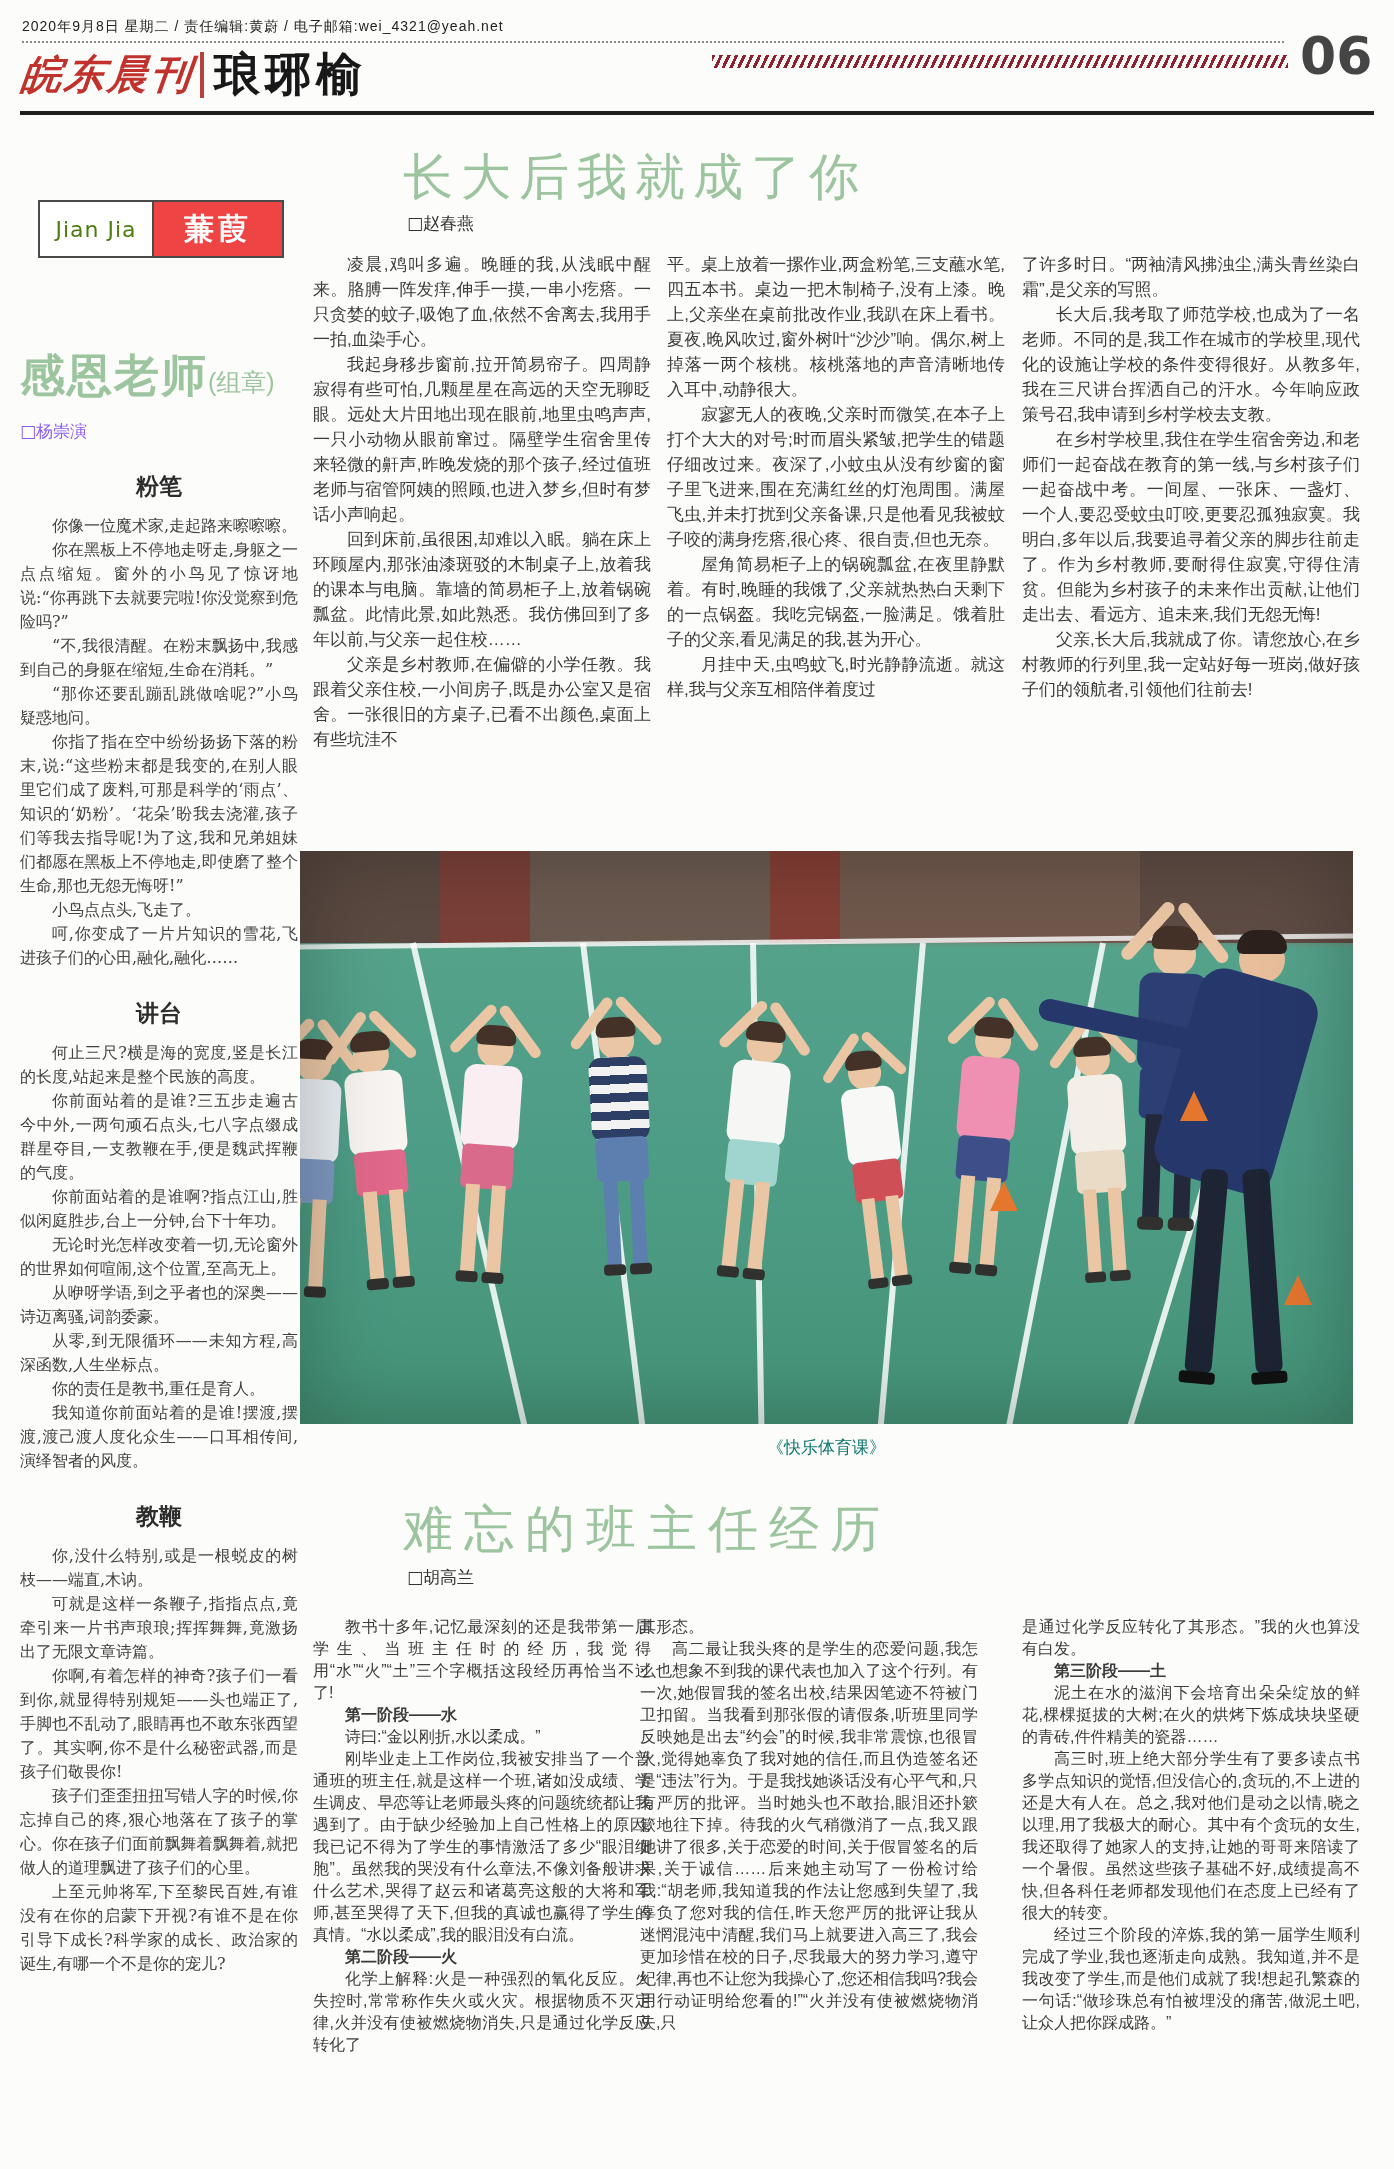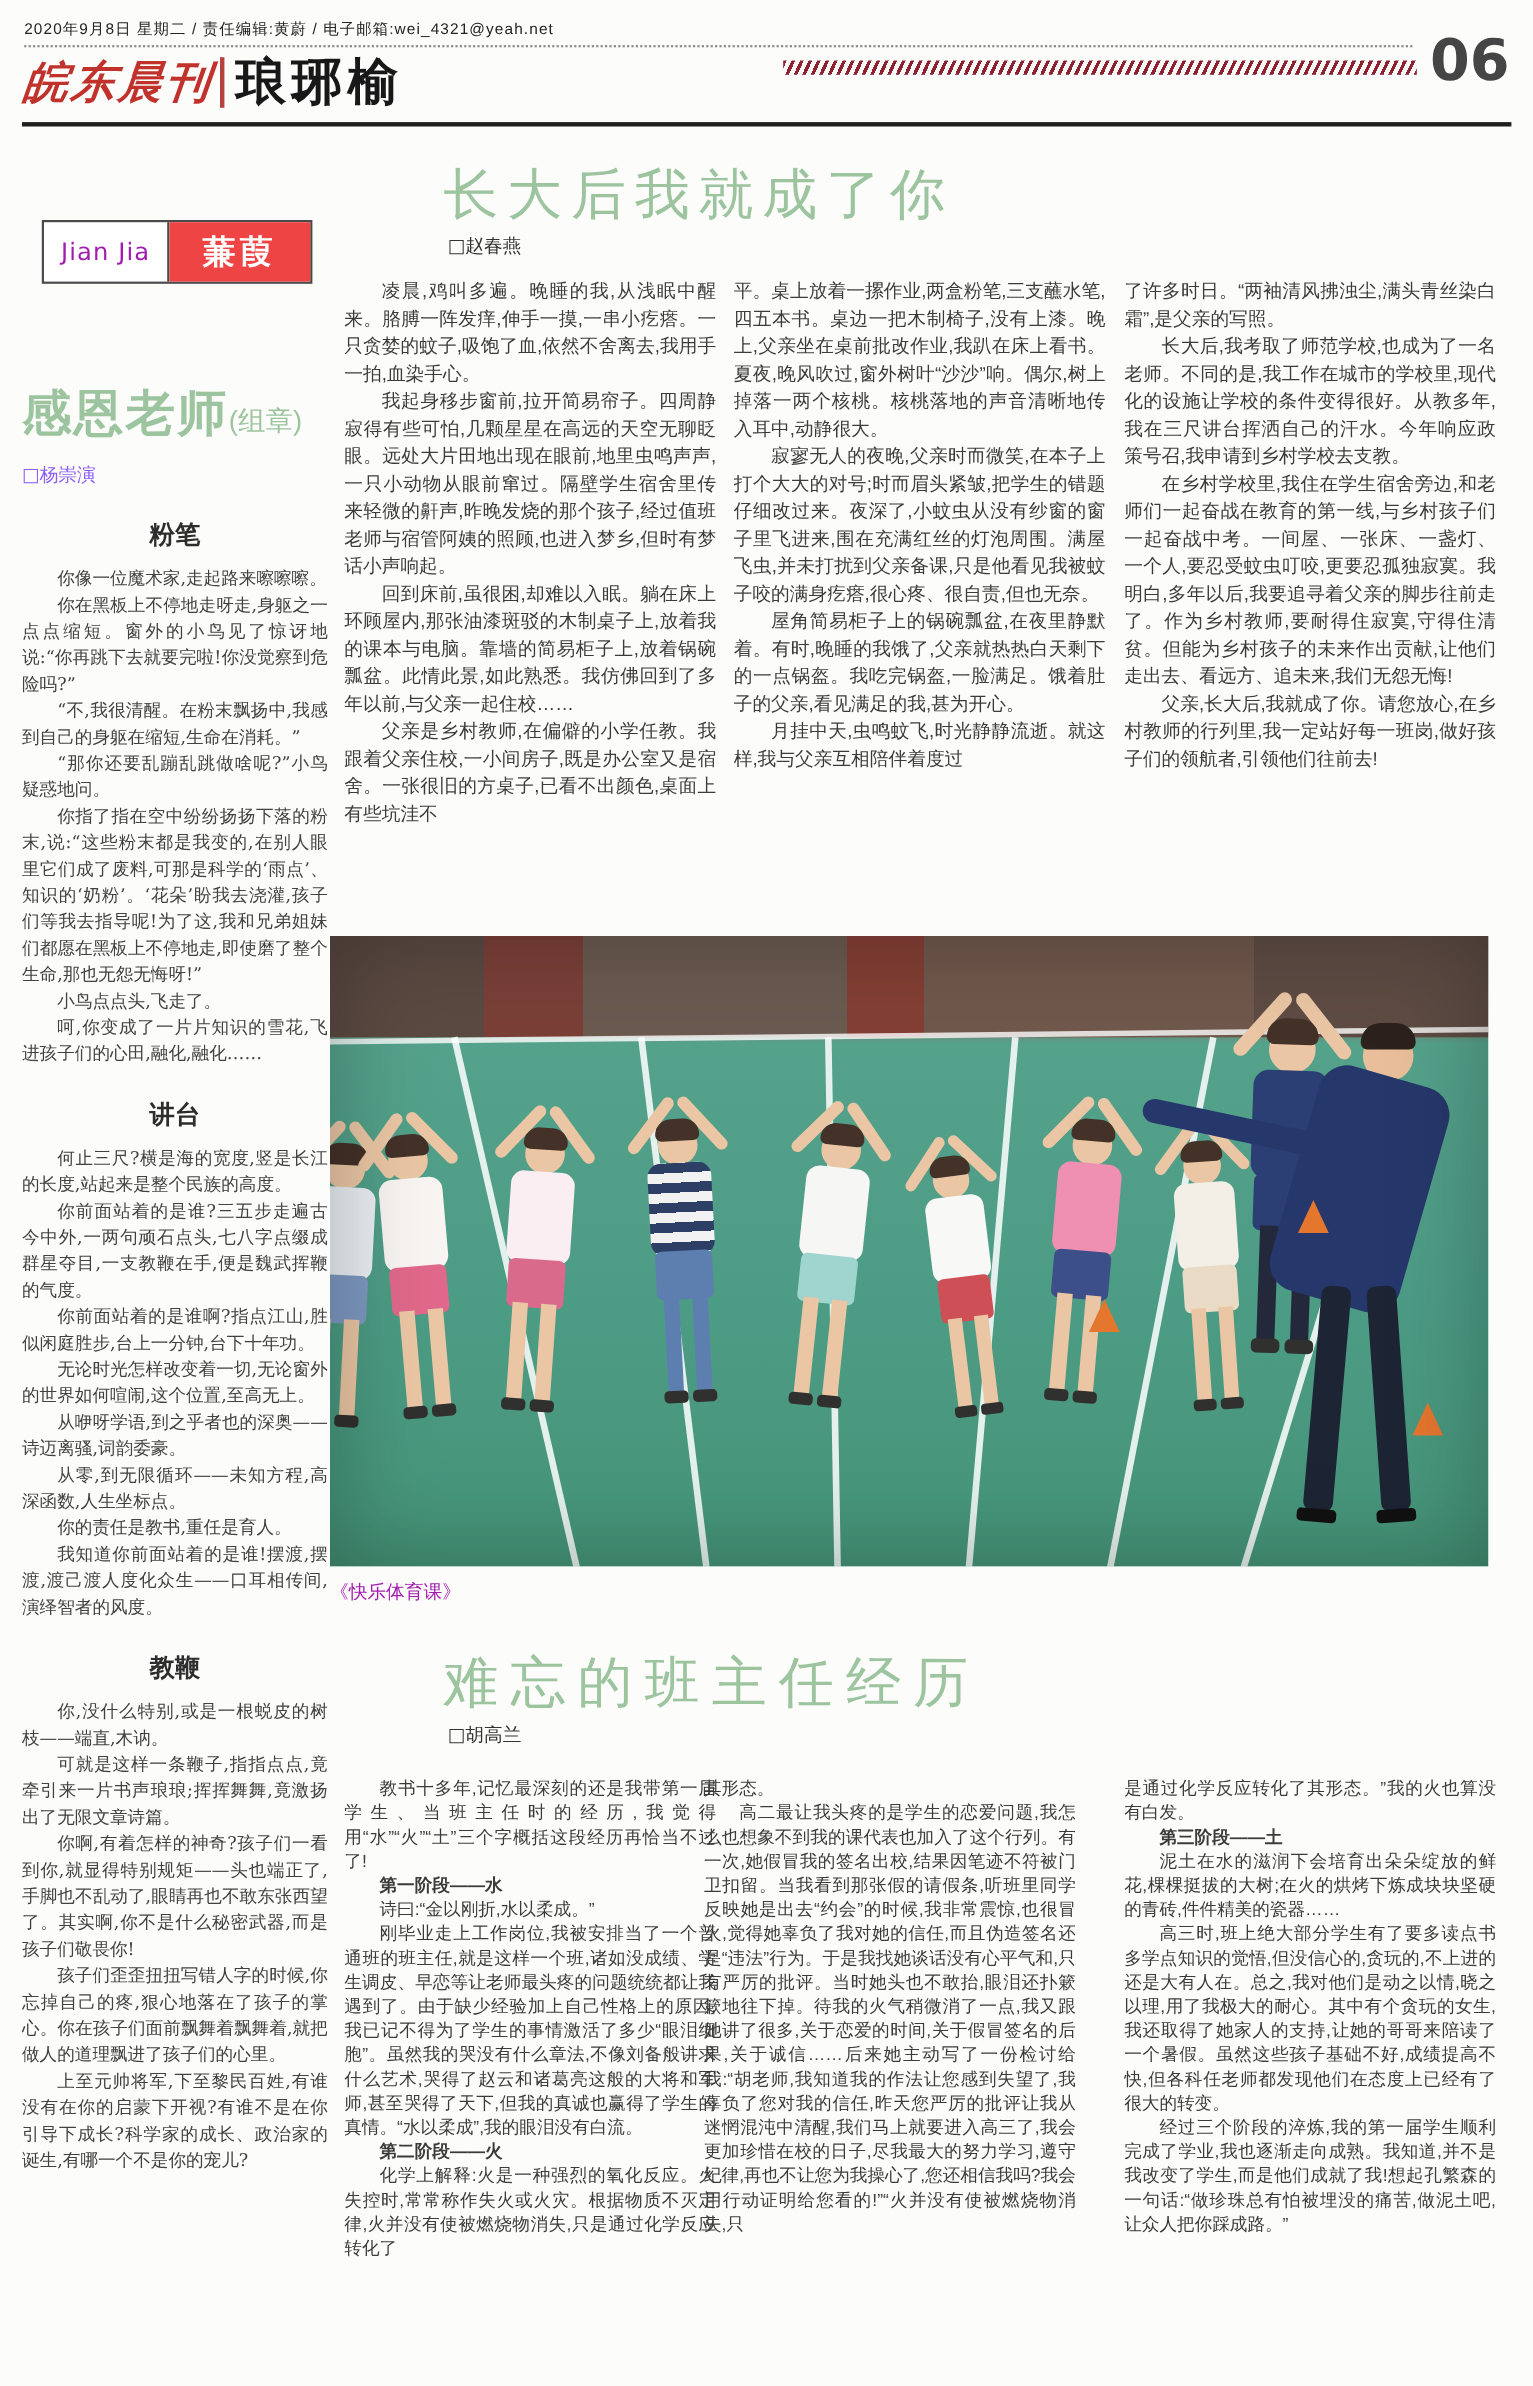--- a/index.html
+++ b/index.html
@@ -14,21 +14,21 @@
   .masthead-divider{position:absolute;left:200px;top:52px;width:4px;height:46px;background:#b5423c;}
   .masthead-section{position:absolute;left:214px;top:44px;font-size:46px;font-weight:900;color:#181818;letter-spacing:5px;}
   .hatch-strip{position:absolute;left:712px;top:55px;width:576px;height:13px;
         background:repeating-linear-gradient(115deg,#8e2130 0 3px,#f8f8f6 3px 7px);}
   .page-number{position:absolute;left:1300px;top:26px;font-size:52px;font-weight:bold;color:#454545;font-family:"DejaVu Sans",sans-serif;}
   .black-rule{position:absolute;left:20px;top:111px;width:1354px;height:4px;background:#1f1f1f;}
 
   
   .sidebar{position:absolute;left:20px;top:200px;width:278px;height:1950px;overflow:hidden;}
   .badge{display:flex;width:242px;height:54px;margin-left:18px;border:2px solid #4a4a4a;background:#fff;}
-  .badge-py{flex:0 0 112px;display:grid;place-items:center;font-size:22px;color:#a21caf;
+  .badge-py{flex:0 0 112px;display:grid;place-items:center;font-size:22px;color:#4d7c0f;
         letter-spacing:1px;border-right:2px solid #4a4a4a;font-family:"DejaVu Sans",sans-serif;}
   .badge-cn{flex:1;display:grid;place-items:center;background:#ef4444;color:#fff;font-size:30px;font-weight:bold;letter-spacing:4px;}
   .poem-title{margin:88px 0 0 0;font-size:45px;font-weight:bold;color:#9cc49e;letter-spacing:2px;white-space:nowrap;}
   .poem-title-suffix{font-size:25px;font-weight:normal;letter-spacing:0;}
   .poem-author{margin-top:14px;font-size:17px;color:#8b5cf6;font-family:"DejaVu Serif",serif;}
   .poem-heading{text-align:center;font-size:23px;font-weight:bold;color:#2d2d2d;margin:28px 0 12px 0;}
   .poem-body p{margin:0;font-family:"DejaVu Serif",serif;font-size:16px;line-height:24px;
         text-align:justify;color:#414141;}
   .poem-body p.indent{text-indent:2em;}
 
@@ -74,22 +74,22 @@
   .kid .leg.l{left:23px;} .kid .leg.r{right:23px;}
   .kid .leg::after{content:"";position:absolute;bottom:-10px;left:-4px;width:22px;height:11px;border-radius:4px;background:#30302e;}
   .teacher{position:absolute;right:-14px;top:36px;width:250px;height:530px;}
   .t-head{position:absolute;top:50px;left:122px;width:46px;height:46px;border-radius:50%;background:#e8bf9a;}
   .t-head::before{content:"";position:absolute;top:-7px;left:-2px;width:50px;height:24px;border-radius:24px 24px 8px 8px;background:#2c211c;}
   .t-torso{position:absolute;top:88px;left:58px;width:122px;height:212px;background:#26386b;border-radius:26px;transform:rotate(16deg);}
   .t-arm{position:absolute;top:130px;left:-80px;width:195px;height:22px;background:#26386b;border-radius:12px;transform:rotate(12deg);}
   .t-leg{position:absolute;top:282px;width:27px;height:205px;background:#1d2433;border-radius:8px;}
   .t-leg.l{left:76px;transform:rotate(5deg);} .t-leg.r{left:132px;transform:rotate(-4deg);}
   .t-leg::after{content:"";position:absolute;bottom:-10px;left:-5px;width:36px;height:12px;border-radius:4px;background:#111;}
-  .photo-caption{position:absolute;left:300px;top:1436px;width:1053px;text-align:left;
-        font-family:"DejaVu Serif",serif;font-size:17px;color:#a21caf;}
+  .photo-caption{position:absolute;left:300px;top:1436px;width:1053px;text-align:center;
+        font-family:"DejaVu Serif",serif;font-size:17px;color:#0f766e;}
 </style>
 </head>
 <body>
 
 <div class="page">
 
   <div class="date-line">2020年9月8日  星期二  /  责任编辑:黄蔚  /  电子邮箱:wei_4321@yeah.net</div>
   <div class="dotted-rule"></div>
   <div class="masthead-script">皖东晨刊</div>
   <div class="masthead-divider"></div>

